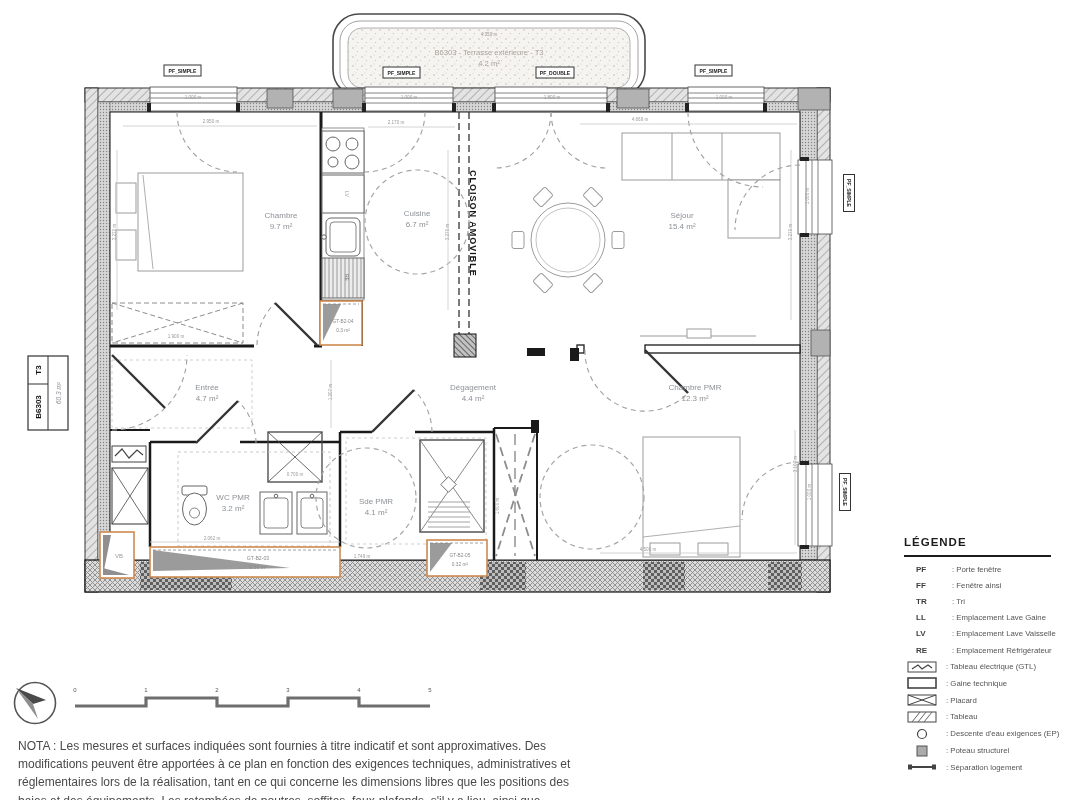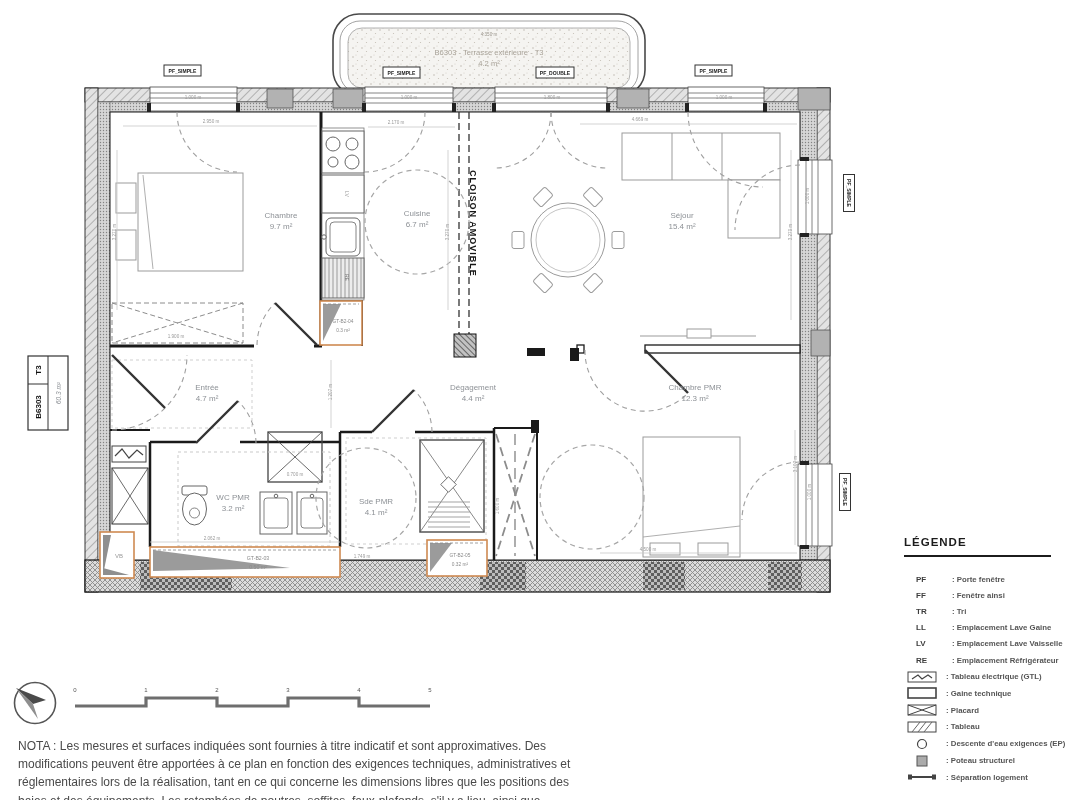--- a/index.html
+++ b/index.html
@@ -1,24 +1,24 @@
 <!DOCTYPE html>
 <html><head>
 <meta charset="utf-8">
 <style>
   html,body{margin:0;padding:0;background:#fff;}
   body{width:1072px;height:800px;position:relative;font-family:"Liberation Sans",sans-serif;overflow:hidden;}
   svg text{font-family:"Liberation Sans",sans-serif;}
   .plan-svg{position:absolute;left:0;top:0;}
   .legend{position:absolute;left:904px;top:536px;width:147px;}
   .legend h3{margin:0 0 0 0;padding:0 0 7px 0;font-size:11.5px;font-weight:bold;letter-spacing:1px;color:#1c1c1c;border-bottom:2px solid #1c1c1c;}
-  .lg-abbrevs{margin-top:14px;}
+  .lg-abbrevs{margin-top:4px;}
   .lg-row{display:flex;align-items:center;height:16.2px;}
   .lg-abbr{width:30px;text-align:left;padding-left:12px;font-weight:bold;font-size:8px;color:#3d3d3d;flex:none;}
-  .lg-label{font-size:7.8px;color:#555;padding-left:6px;white-space:nowrap;font-weight:bold;}
+  .lg-label{font-size:7.8px;color:#555;padding-left:6px;white-space:nowrap;}
   .lg-syms{}
   .lg-sym-row{display:flex;align-items:center;height:16.8px;}
   .lg-icon{width:36px;flex:none;display:flex;justify-content:center;align-items:center;}
   .nota{position:absolute;left:18px;top:737px;width:582px;font-size:12px;line-height:1.52;color:#4a4a4a;}
 </style>
 </head>
 <body>
 
 <svg class="plan-svg" width="1072" height="800" viewBox="0 0 1072 800">
   <defs>

